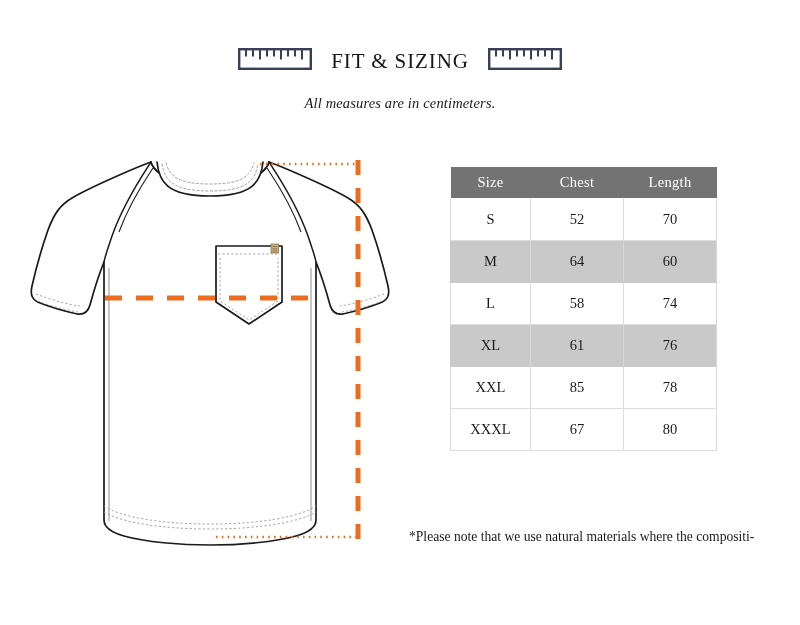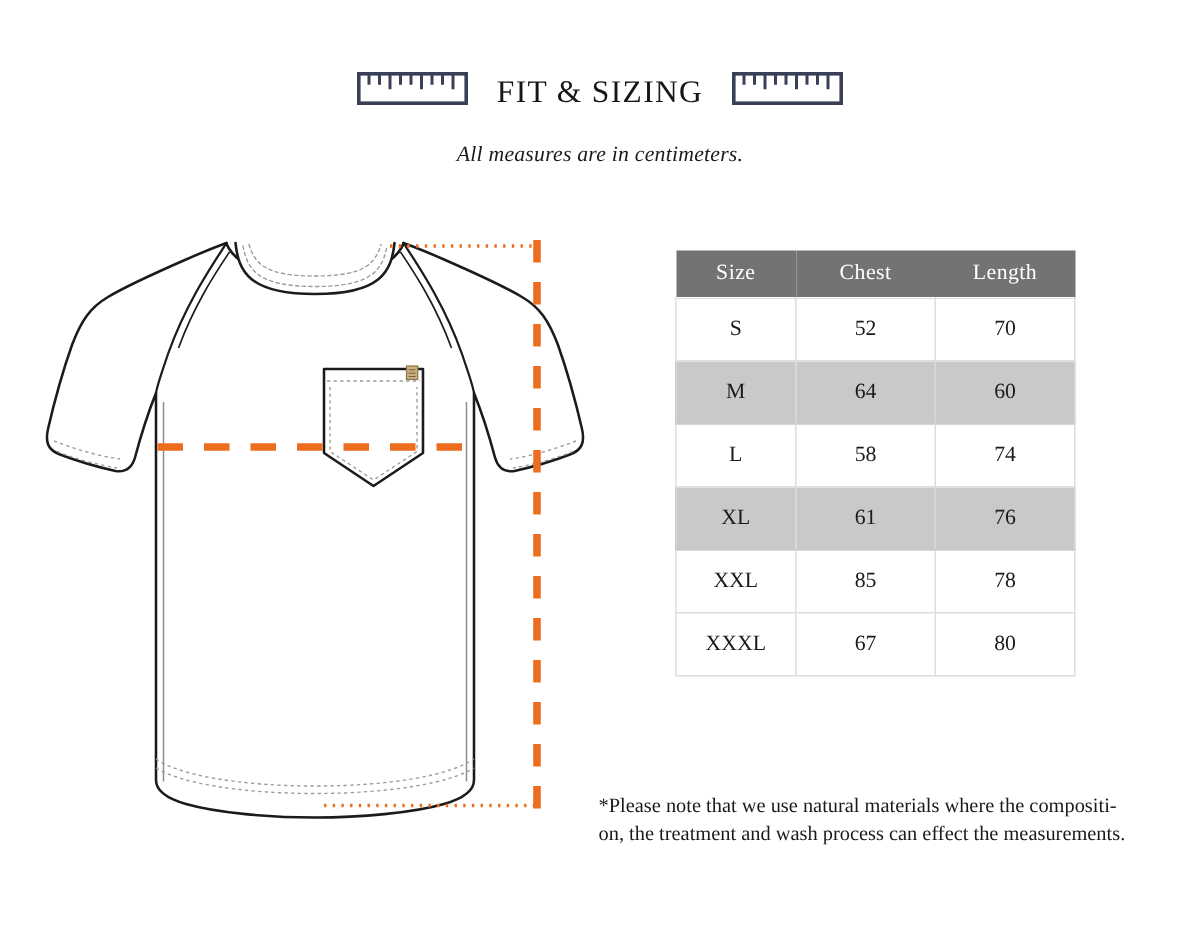--- a/index.html
+++ b/index.html
@@ -107,21 +107,21 @@
   .size-table tbody tr.alt td:first-child {
     border-left: 1px solid #c9c9c9;
   }
   .size-table col.c-size { width: 80px; }
   .size-table col.c-chest { width: 93px; }
   .size-table col.c-length { width: 93px; }
 
   
   .footnote {
     position: absolute;
-    left: 399px;
+    left: 409px;
     top: 527px;
     width: 375px;
     font-size: 13.6px;
     line-height: 1.42;
     color: #1a1a1a;
     text-align: left;
   }
   .footnote .fn-line { display: block; white-space: nowrap; }
 </style>
 </head>
@@ -301,16 +301,15 @@
       <tr>
         <td>XXXL</td>
         <td>67</td>
         <td>80</td>
       </tr>
     </tbody>
   </table>
 
   <div class="footnote">
     <span class="fn-line">*Please note that we use natural materials where the compositi-</span>
-    <span class="fn-line">on, the treatment and wash process can effect the measurements.</span>
   </div>
 
 </div>
 
 </body></html>

